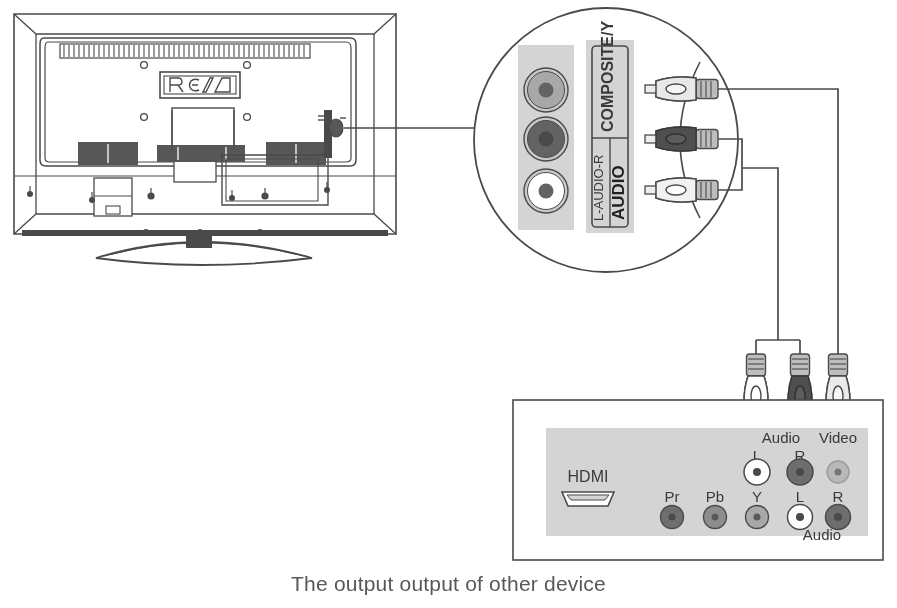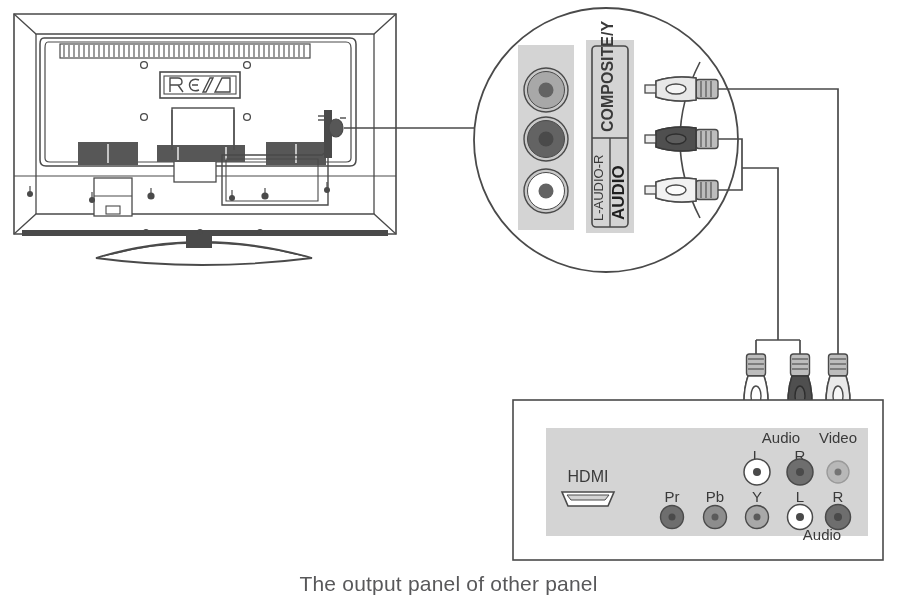--- a/index.html
+++ b/index.html
@@ -306,15 +306,15 @@
     </g>
     <g>
       <circle cx="838" cy="517" r="12.5" fill="#6e6e6e" stroke="#4a4a4a" stroke-width="1.5"></circle>
       <circle cx="838" cy="517" r="4" fill="#4a4a4a"></circle>
     </g>
 
     <text x="822" y="540" text-anchor="middle" font-family="Liberation Sans, sans-serif" font-size="15" fill="#3a3a3a">Audio</text>
   </g>
 </svg>
 
-<div class="cap">The output panel of other panel</div>
+<div class="cap">The output output of other device</div>
 
 </div>
 
 </body></html>

